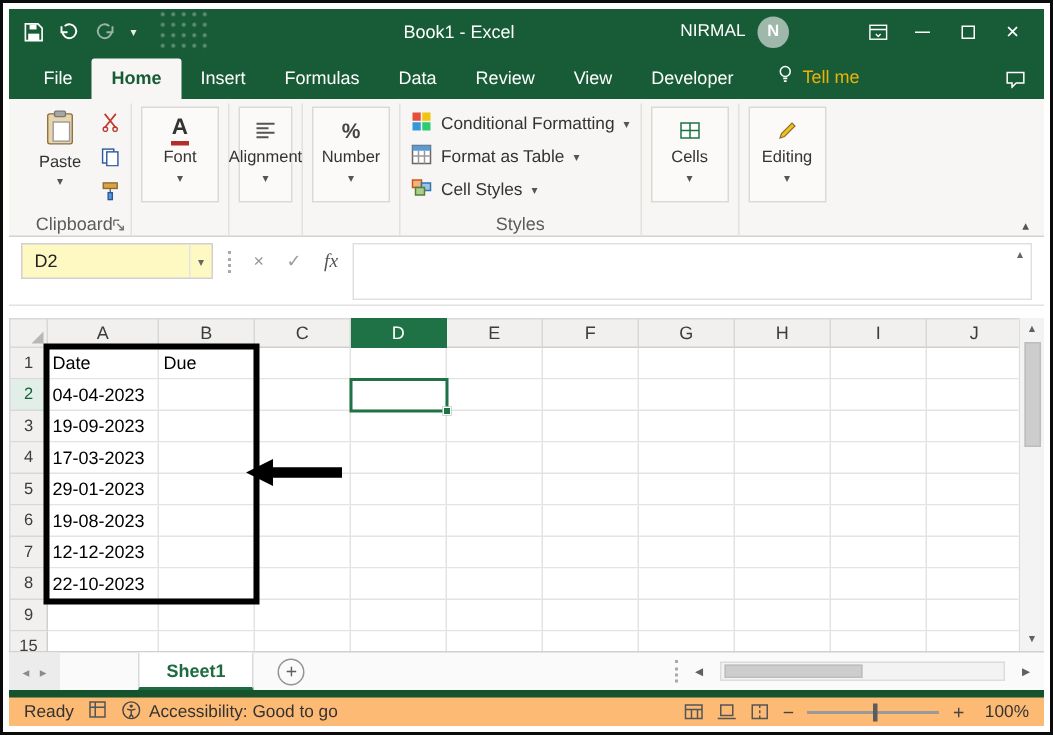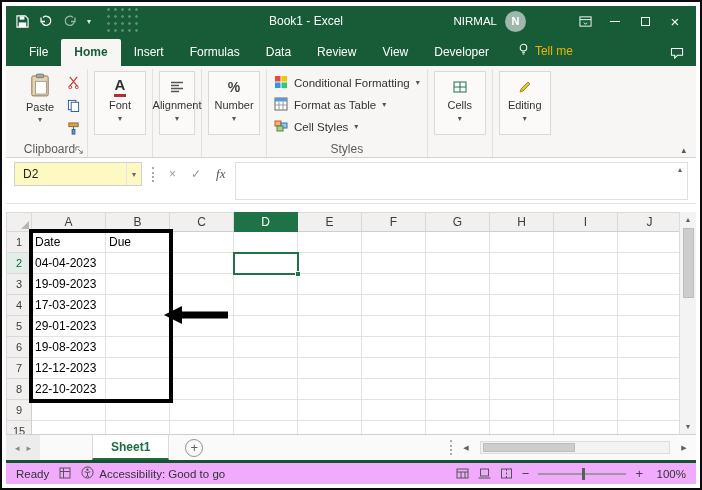--- a/index.html
+++ b/index.html
@@ -102,21 +102,21 @@
   .sheettab { height:100%; display:flex; align-items:center; padding:0 18px; background:#fff; color:#1e6b41; font-weight:bold;
     border-left:1px solid #dadada; border-right:1px solid #dadada; border-bottom:2px solid #1e6b41;text-align:center; }
   .addsheet { width:18px; height:18px; border-radius:50%; border:1px solid #949494; color:#5d5d5d; margin-left:16px;
     display:flex; align-items:center; justify-content:center; font-size:13px; line-height:1; }
   .hscroll { margin-left:auto; display:flex; align-items:center; gap:6px; padding-right:4px; }
   .harrow { width:16px; height:16px; display:flex; align-items:center; justify-content:center; font-size:7px; color:#606060; }
   .htrack { width:190px; height:13px; background:#f3f3f3; border:1px solid #dcdcdc; display:flex; align-items:center; }
   .hthumb { width:92px; height:9px; background:#cdcdcd; border:1px solid #bdbdbd; margin-left:2px; }
 
   
-  .statusbar { flex:0 0 24px; background:#f0abfc; border-top:3px solid #14532d; display:flex; align-items:center; gap:10px;
+  .statusbar { flex:0 0 24px; background:#fdba74; border-top:5px solid #14532d; display:flex; align-items:center; gap:10px;
     font-size:11.5px; color:#333; padding:0 10px; }
   .acc { display:flex; align-items:center; gap:5px; }
   .sb-right { margin-left:auto; display:flex; align-items:center; gap:9px; }
   .viewbtn { display:flex; align-items:center; }
   .zoomtrack { width:88px; height:2px; background:#9a9a9a; position:relative; }
   .zoomthumb { position:absolute; left:50%; top:-5px; width:3px; height:12px; background:#5c5c5c; }
   .zoomsign { font-size:13px; color:#444; }
   .zoomlabel { width:34px; text-align:right; }
 </style>
 </head>

